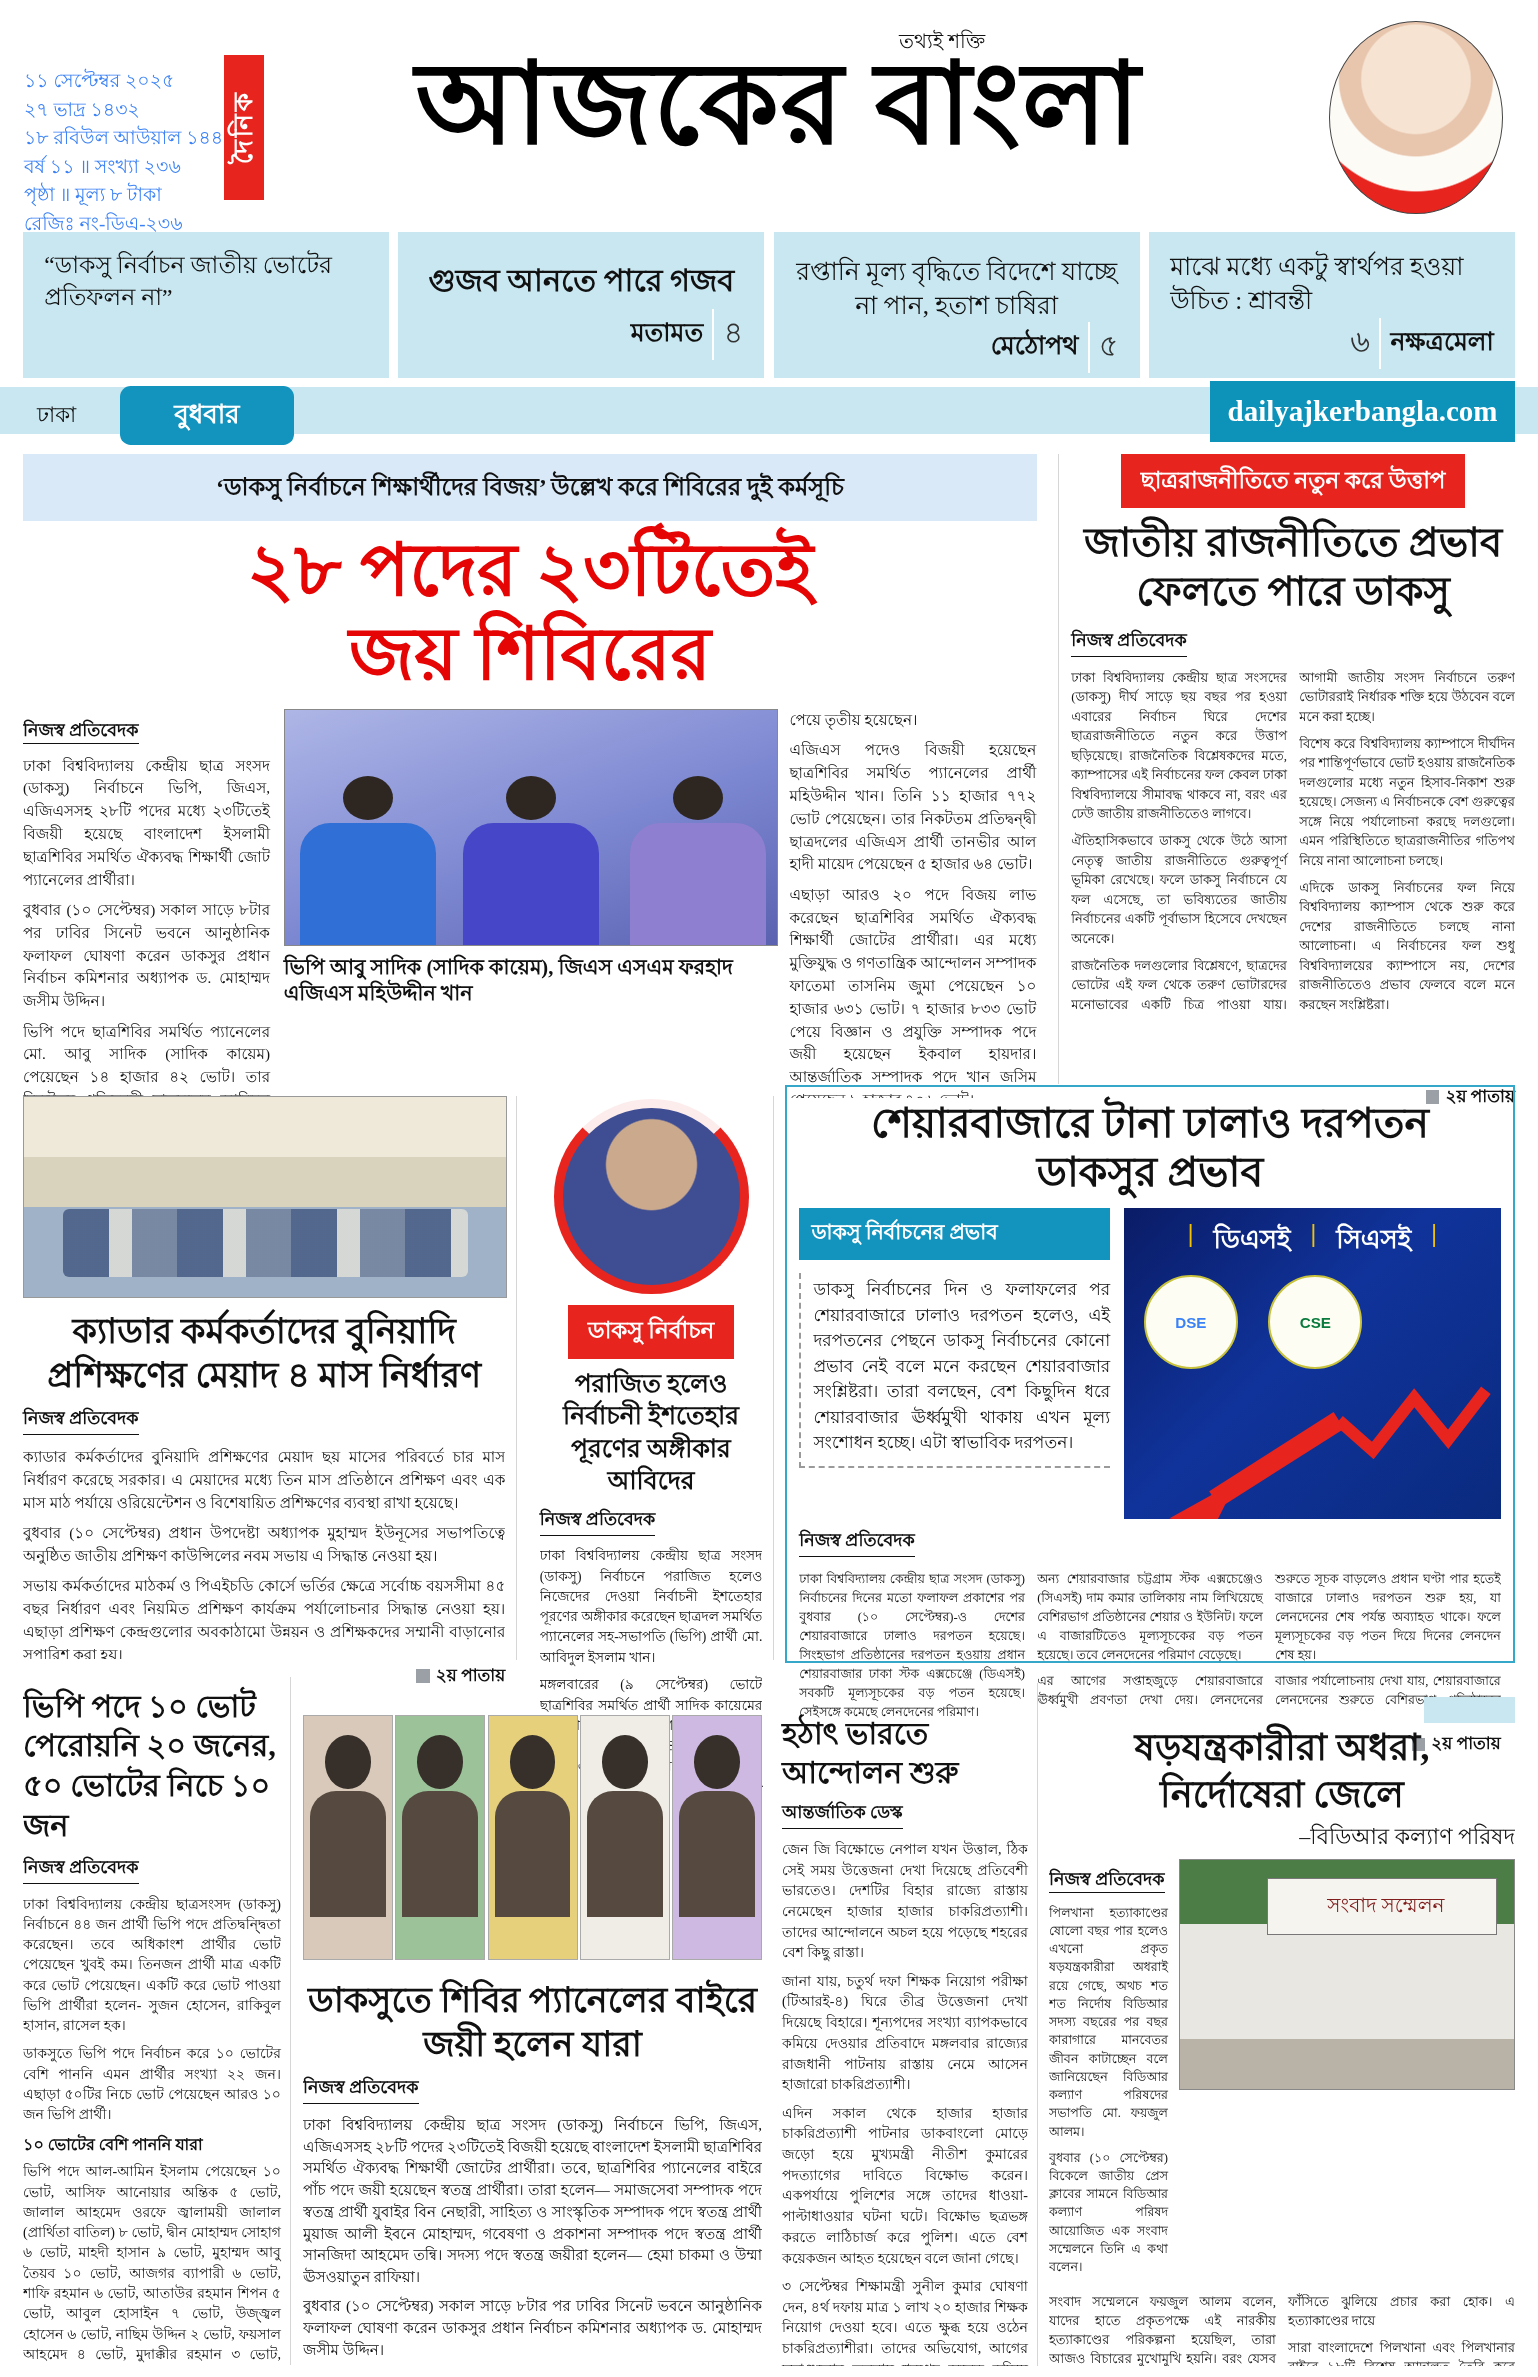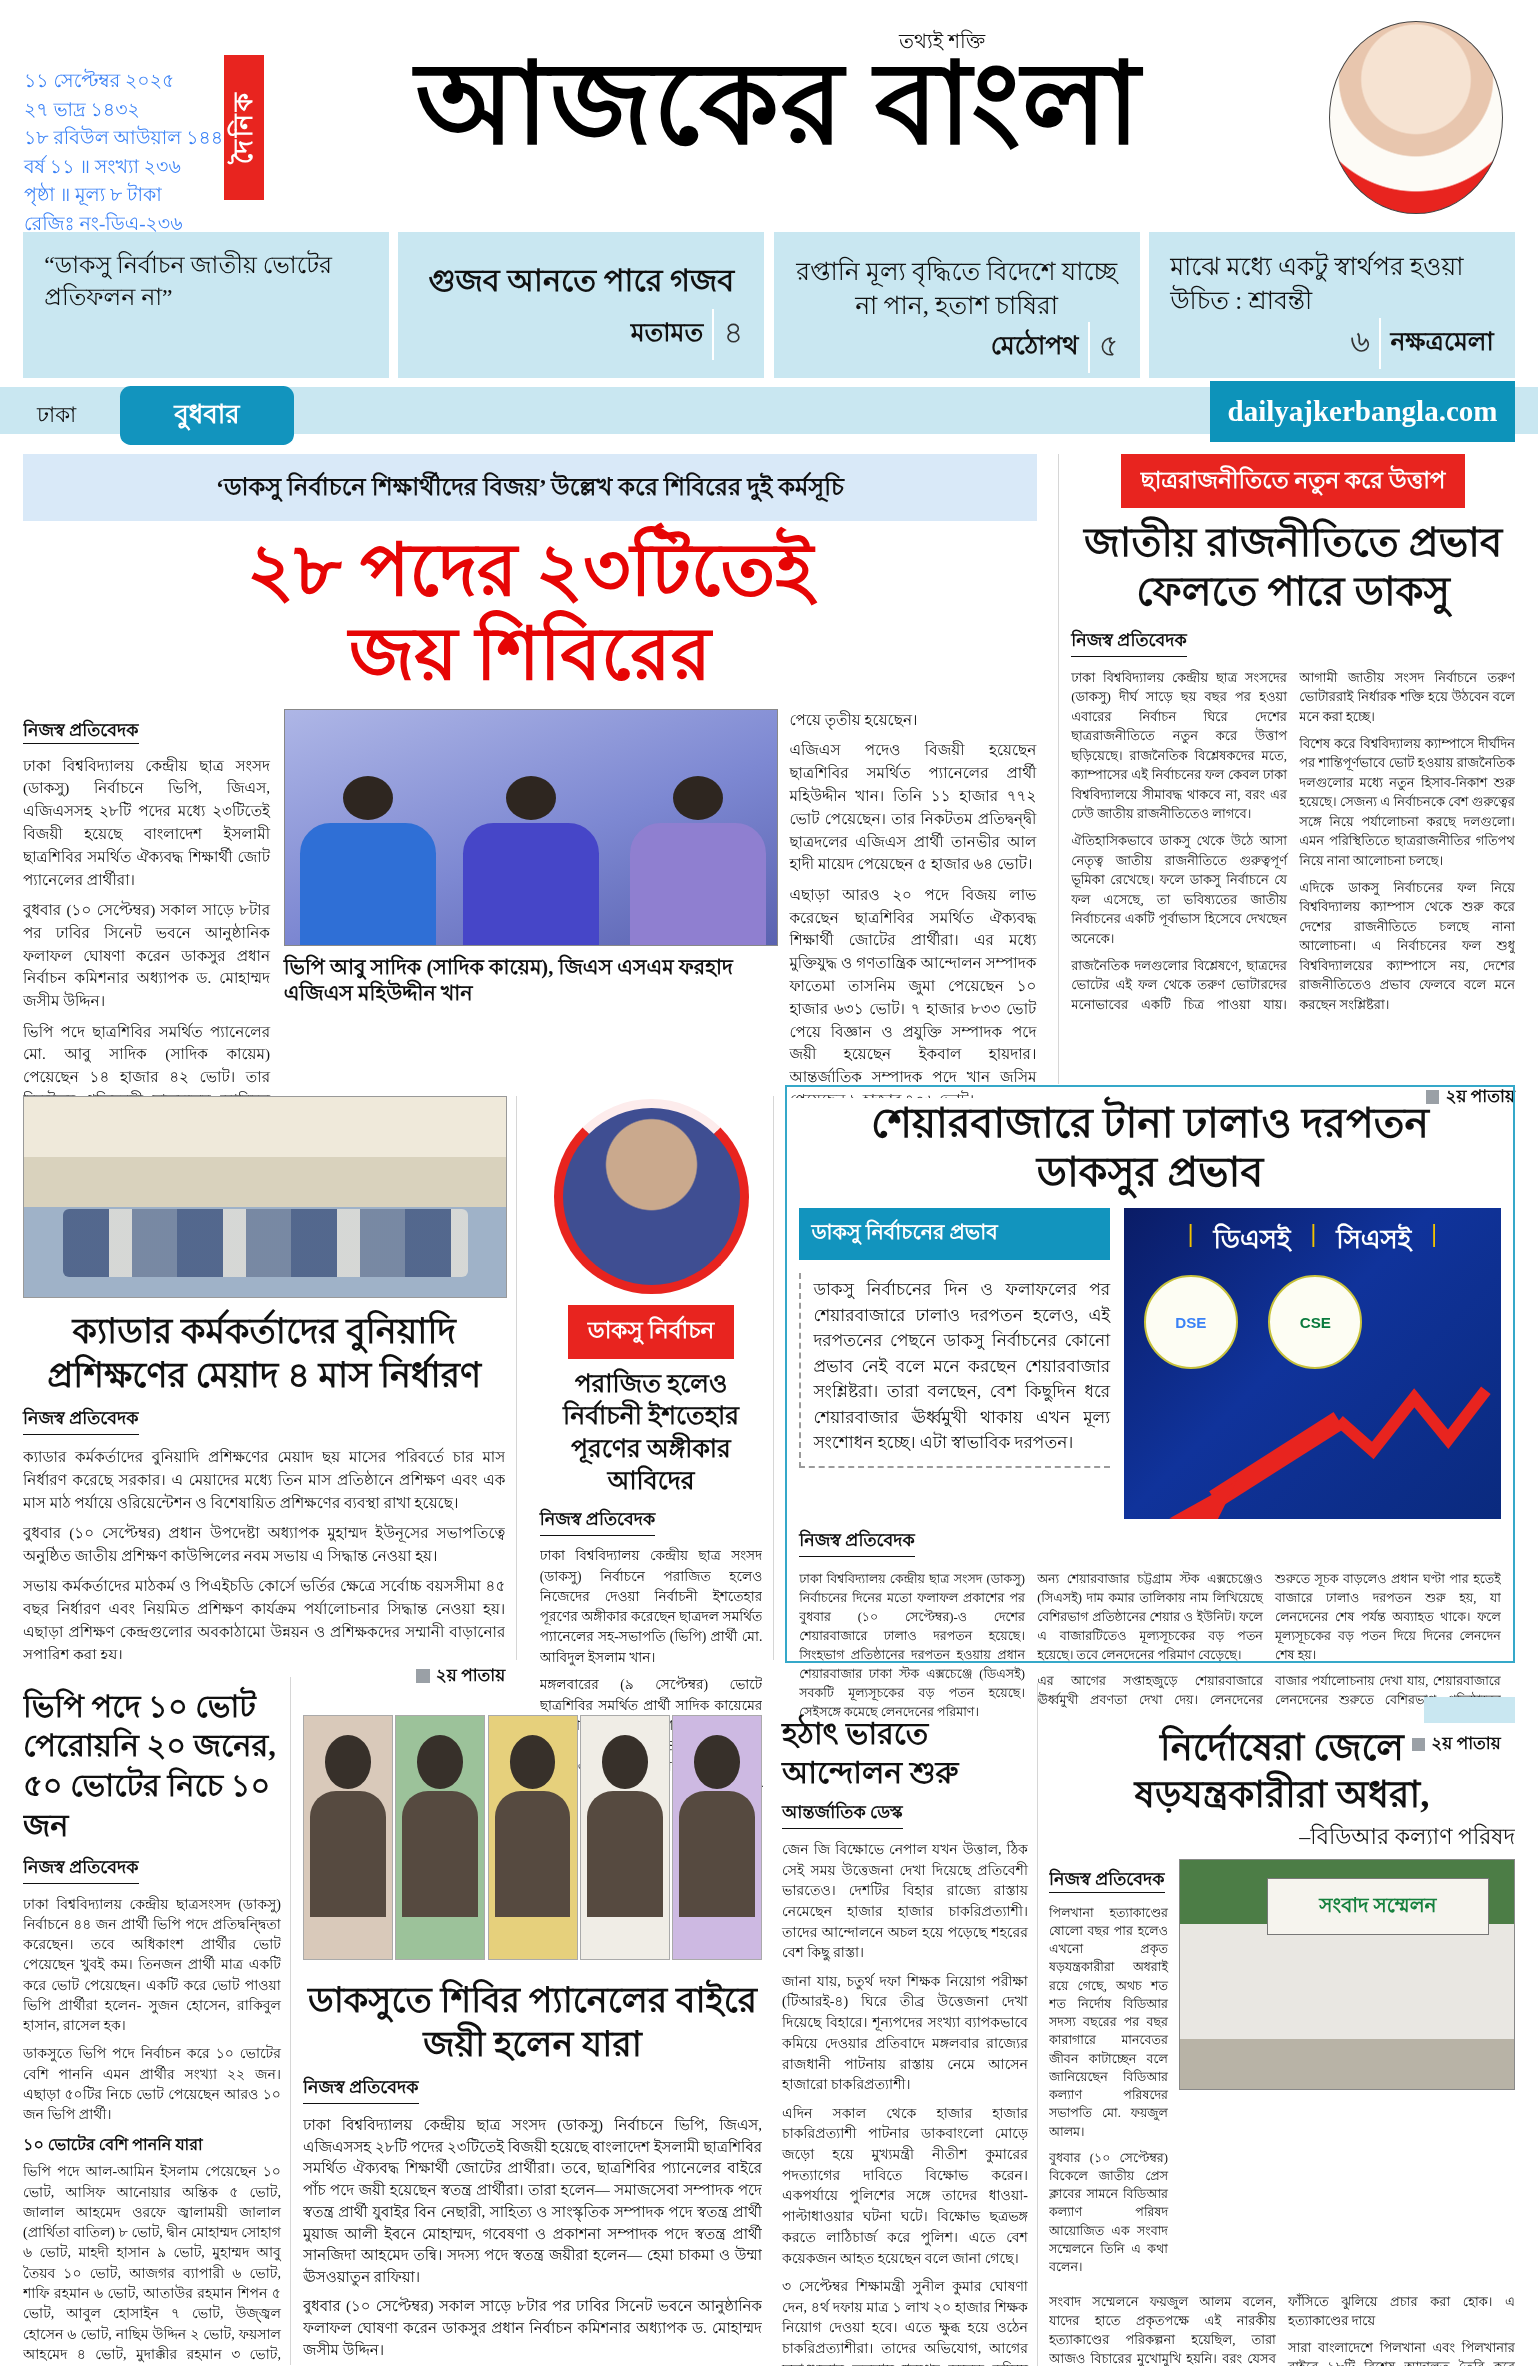--- a/index.html
+++ b/index.html
@@ -112,21 +112,21 @@
   .india .body{font-size:14px;line-height:1.48;}
   .bdr{left:1049px;top:1683px;width:466px;height:683px;overflow:hidden;}
   .corner{position:absolute;right:0;top:13.7px;width:91px;height:26px;background:#c9e7f1;}
   .bdr h1{font-size:37px;text-align:center;line-height:1.28;margin:41px 0 0 0;}
   .bdr .attr{display:block;text-align:right;font-size:22px;font-weight:normal;margin-top:4.6px;}
   .bdr-row{display:flex;gap:10.7px;margin-top:7.6px;}
   .bdr-left{width:119px;font-size:12.6px;line-height:1.45;}
   .bdr-photo{flex:1;height:229px;position:relative;border:0.8px solid #888;
      background:linear-gradient(180deg,#4c7d46 0 28%,#e9e7e2 28% 78%,#b8b3a6 78% 100%);}
   .banner{position:absolute;left:26%;top:8%;width:66%;height:24%;background:#f6f4ee;border:1.5px solid #777;
-     display:flex;align-items:center;justify-content:center;color:#15803d;font-weight:bold;font-size:20px;}
+     display:flex;align-items:center;justify-content:center;color:#7f1d1d;font-weight:normal;font-size:20px;padding-left:8px;}
   .bdr .cols{columns:2;column-gap:12.2px;font-size:13px;line-height:1.46;height:259px;overflow:hidden;margin-top:9.1px;}
 </style>
 </head>
 <body>
 
 <div class="page">
 
   <header>
     <div class="abs info">
         <div>১১ সেপ্টেম্বর ২০২৫</div>
@@ -364,22 +364,22 @@
         <p>জেন জি বিক্ষোভে নেপাল যখন উত্তাল, ঠিক সেই সময় উত্তেজনা দেখা দিয়েছে প্রতিবেশী ভারতেও। দেশটির বিহার রাজ্যে রাস্তায় নেমেছেন হাজার হাজার চাকরিপ্রত্যাশী। তাদের আন্দোলনে অচল হয়ে পড়েছে শহরের বেশ কিছু রাস্তা।</p>
         <p>জানা যায়, চতুর্থ দফা শিক্ষক নিয়োগ পরীক্ষা (টিআরই-৪) ঘিরে তীব্র উত্তেজনা দেখা দিয়েছে বিহারে। শূন্যপদের সংখ্যা ব্যাপকভাবে কমিয়ে দেওয়ার প্রতিবাদে মঙ্গলবার রাজ্যের রাজধানী পাটনায় রাস্তায় নেমে আসেন হাজারো চাকরিপ্রত্যাশী।</p>
         <p>এদিন সকাল থেকে হাজার হাজার চাকরিপ্রত্যাশী পাটনার ডাকবাংলো মোড়ে জড়ো হয়ে মুখ্যমন্ত্রী নীতীশ কুমারের পদত্যাগের দাবিতে বিক্ষোভ করেন। একপর্যায়ে পুলিশের সঙ্গে তাদের ধাওয়া-পাল্টাধাওয়ার ঘটনা ঘটে। বিক্ষোভ ছত্রভঙ্গ করতে লাঠিচার্জ করে পুলিশ। এতে বেশ কয়েকজন আহত হয়েছেন বলে জানা গেছে।</p>
         <p>৩ সেপ্টেম্বর শিক্ষামন্ত্রী সুনীল কুমার ঘোষণা দেন, ৪র্থ দফায় মাত্র ১ লাখ ২০ হাজার শিক্ষক নিয়োগ দেওয়া হবে। এতে ক্ষুব্ধ হয়ে ওঠেন চাকরিপ্রত্যাশীরা। তাদের অভিযোগ, আগের দফাগুলোর তুলনায় শূন্যপদ অনেক কমিয়ে আনা হয়েছে।</p>
       </div>
   </section>
 
   <section class="abs bdr">
     <div class="corner"></div>
     <h1>
+      <div>ষড়যন্ত্রকারীরা অধরা,</div>
       <div>নির্দোষেরা জেলে</div>
-      <div>ষড়যন্ত্রকারীরা অধরা,</div>
       <span class="attr">–বিডিআর কল্যাণ পরিষদ</span>
     </h1>
     <div class="bdr-row">
       <div class="bdr-left">
         <span class="byline">নিজস্ব প্রতিবেদক</span>
         <div class="body">
             <p>পিলখানা হত্যাকাণ্ডের ষোলো বছর পার হলেও এখনো প্রকৃত ষড়যন্ত্রকারীরা অধরাই রয়ে গেছে, অথচ শত শত নির্দোষ বিডিআর সদস্য বছরের পর বছর কারাগারে মানবেতর জীবন কাটাচ্ছেন বলে জানিয়েছেন বিডিআর কল্যাণ পরিষদের সভাপতি মো. ফয়জুল আলম।</p>
             <p>বুধবার (১০ সেপ্টেম্বর) বিকেলে জাতীয় প্রেস ক্লাবের সামনে বিডিআর কল্যাণ পরিষদ আয়োজিত এক সংবাদ সম্মেলনে তিনি এ কথা বলেন।</p>
           </div>
       </div>

